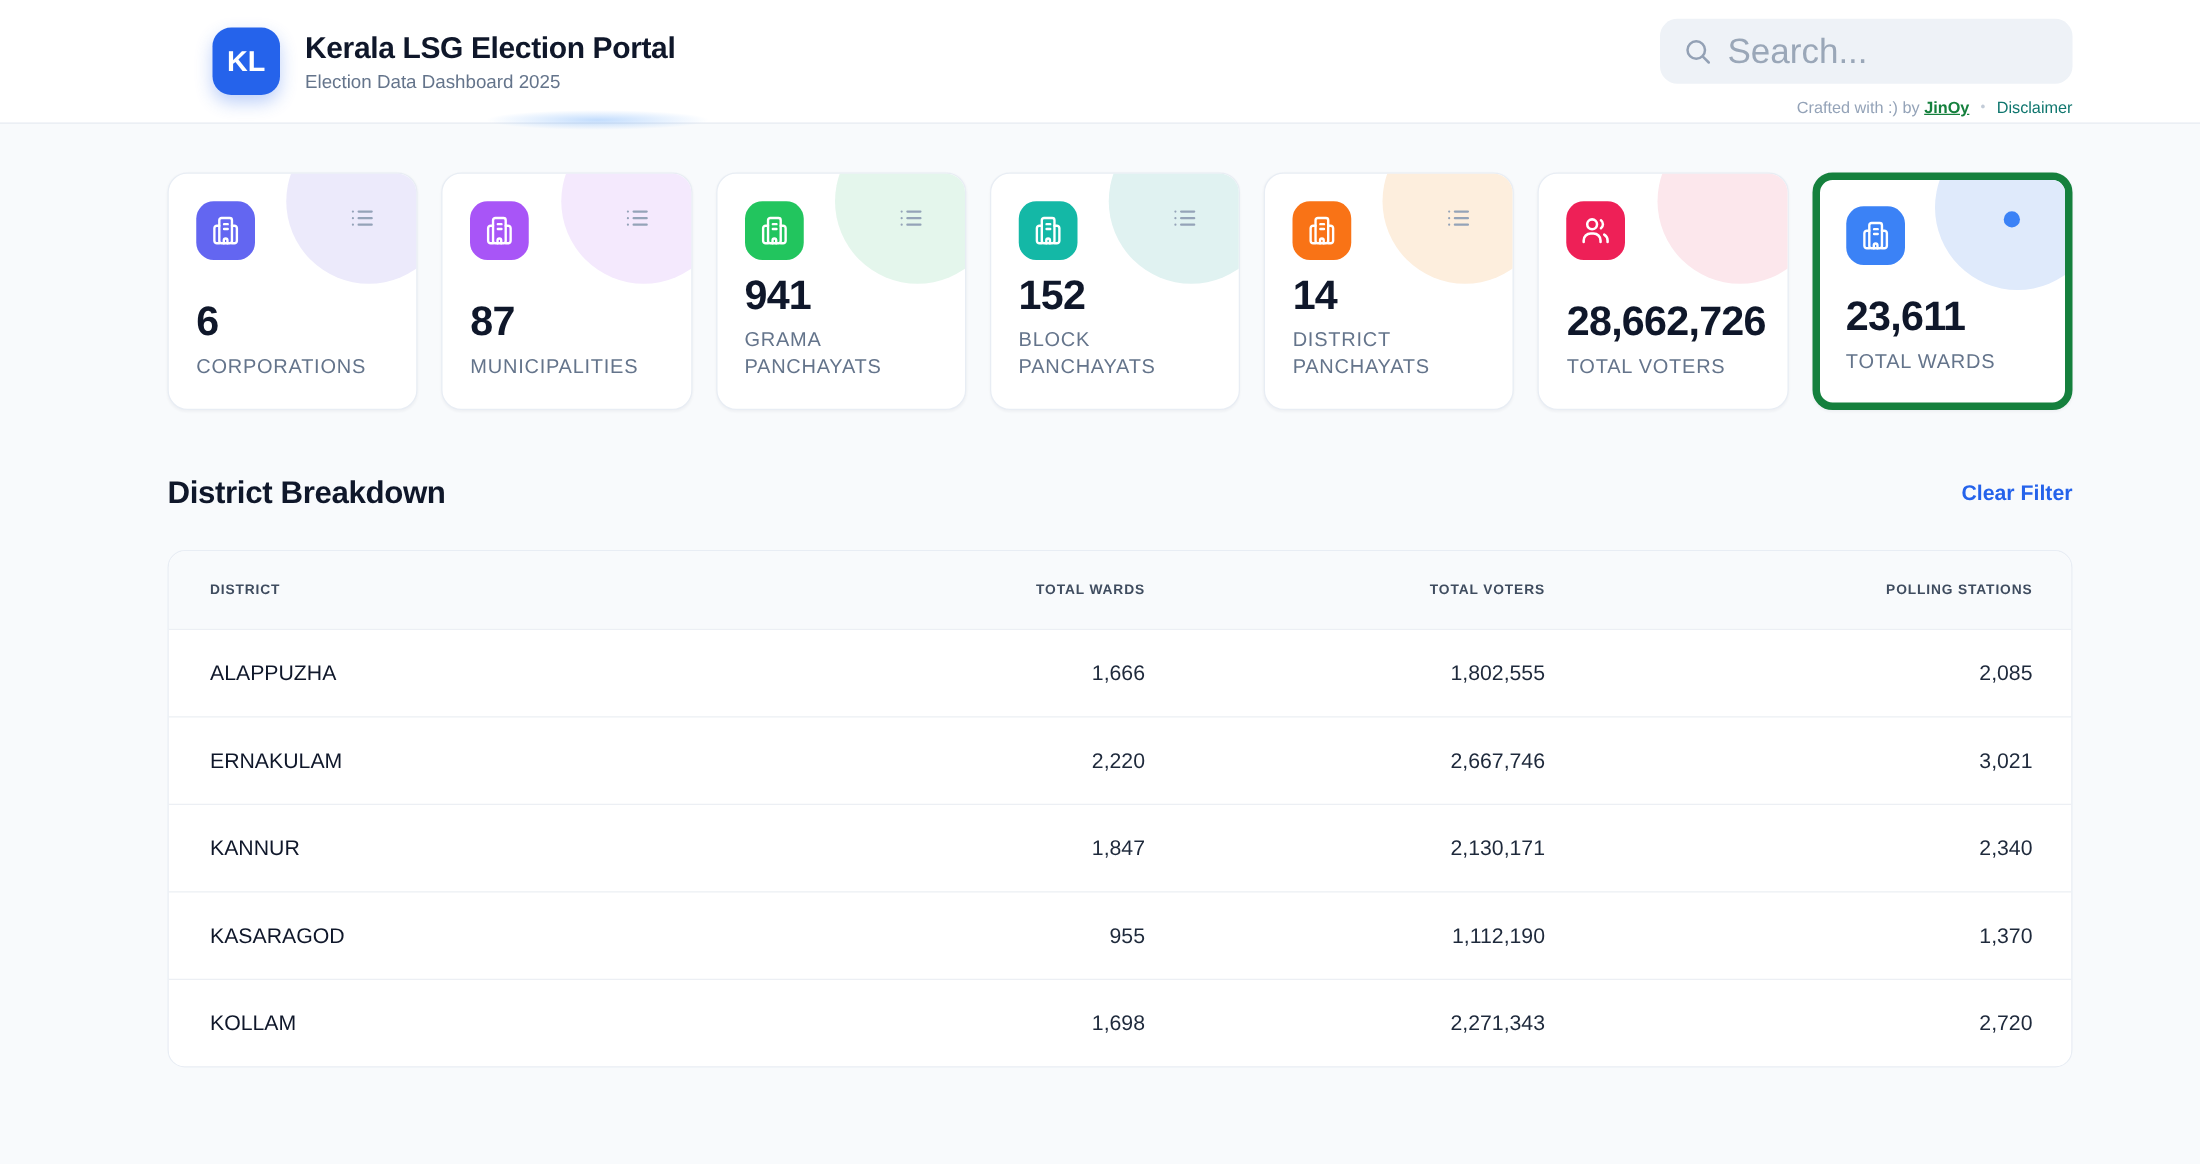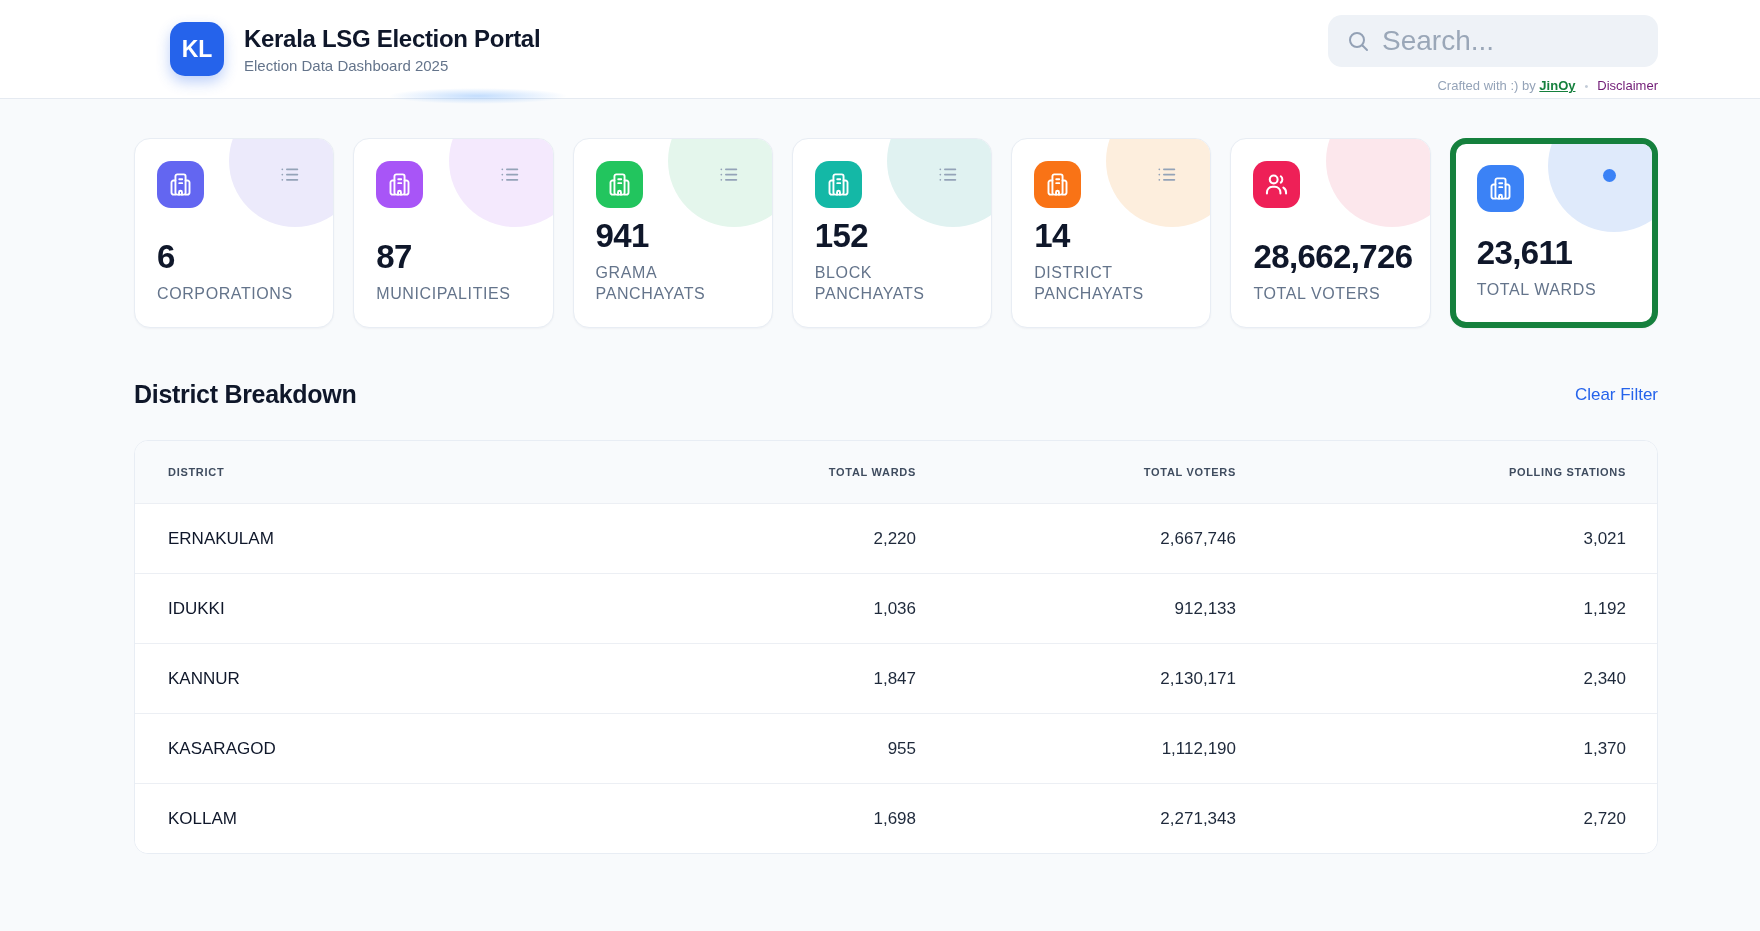--- a/index.html
+++ b/index.html
@@ -40,21 +40,21 @@
   .search svg { flex:none; }
   .search input {
     border:none; outline:none; background:transparent;
     font-family:"Liberation Sans", sans-serif;
     font-size:28px; color:#334155; width:100%;
   }
   .search input::placeholder { color:#9aa7b8; }
   .credit { margin-top:11px; font-size:13px; color:#94a3b8; display:flex; align-items:center; gap:9px; }
   .credit b { color:#15803d;text-decoration:underline; }
   .credit .sep { color:#c3ccd8; font-size:11px; }
-  .credit a { color:#701a75; text-decoration:none; cursor:pointer; }
+  .credit a { color:#0f766e; text-decoration:none; cursor:pointer; }
   .glow {
     position:absolute; left:388px; top:88px; width:180px; height:16px;
     background:radial-gradient(ellipse at center, rgba(96,165,250,.38), rgba(96,165,250,0) 70%);
     pointer-events:none; z-index:3;
   }
   
   .main { width:1524px; margin-left:134px; }
   .stats { display:flex; gap:19px; margin-top:39px; }
   .card {
     flex:1; height:190px; background:#fff;
@@ -75,21 +75,21 @@
   .stat-value { margin-top:auto; font-size:33px; font-weight:800; letter-spacing:-.6px; color:#0f172a; line-height:1; }
   .stat-label {
     margin-top:10px; font-size:16px; font-weight:500; color:#64748b;
     letter-spacing:.6px; line-height:1.35; max-width:132px;
   }
   
   .section-head {
     margin-top:52px; display:flex; justify-content:space-between; align-items:center;
   }
   .section-title { font-size:25px; font-weight:800; letter-spacing:-.3px; color:#0f172a; }
-  .clear-filter { font-size:17px; font-weight:400; color:#2563eb; text-decoration:none; cursor:pointer; }
+  .clear-filter { font-size:17px; font-weight:700; color:#2563eb; text-decoration:none; cursor:pointer; }
   
   .table-card {
     margin-top:31px; background:#fff;
     border:1px solid #e8edf4; border-radius:14px; overflow:hidden;
   }
   .trow, .thead {
     display:grid; grid-template-columns:1fr 300px 320px 390px;
     align-items:center; padding:0 31px 0 33px;
   }
   .thead {
@@ -263,32 +263,32 @@
 
   <div class="table-card">
     <div class="thead">
         <div class="">DISTRICT</div>
         <div class="cell-num">TOTAL WARDS</div>
         <div class="cell-num">TOTAL VOTERS</div>
         <div class="cell-num">POLLING STATIONS</div>
       </div>
     <div>
         <div class="trow">
+          <div class="cell-district">ALAPPUZHA</div>
+          <div class="cell-num">1,666</div>
+          <div class="cell-num">1,802,555</div>
+          <div class="cell-num">2,085</div>
+        </div>
+        <div class="trow">
           <div class="cell-district">ERNAKULAM</div>
           <div class="cell-num">2,220</div>
           <div class="cell-num">2,667,746</div>
           <div class="cell-num">3,021</div>
         </div>
         <div class="trow">
-          <div class="cell-district">IDUKKI</div>
-          <div class="cell-num">1,036</div>
-          <div class="cell-num">912,133</div>
-          <div class="cell-num">1,192</div>
-        </div>
-        <div class="trow">
           <div class="cell-district">KANNUR</div>
           <div class="cell-num">1,847</div>
           <div class="cell-num">2,130,171</div>
           <div class="cell-num">2,340</div>
         </div>
         <div class="trow">
           <div class="cell-district">KASARAGOD</div>
           <div class="cell-num">955</div>
           <div class="cell-num">1,112,190</div>
           <div class="cell-num">1,370</div>

